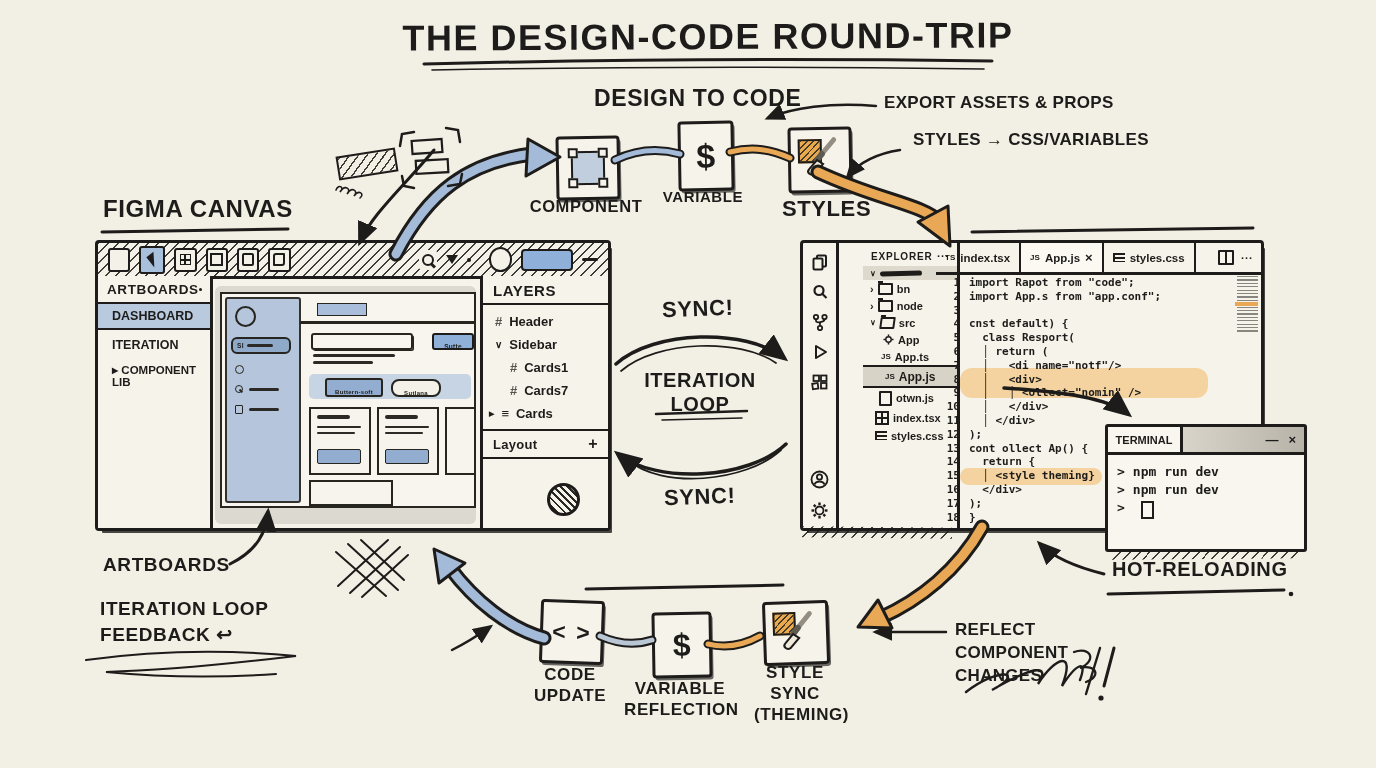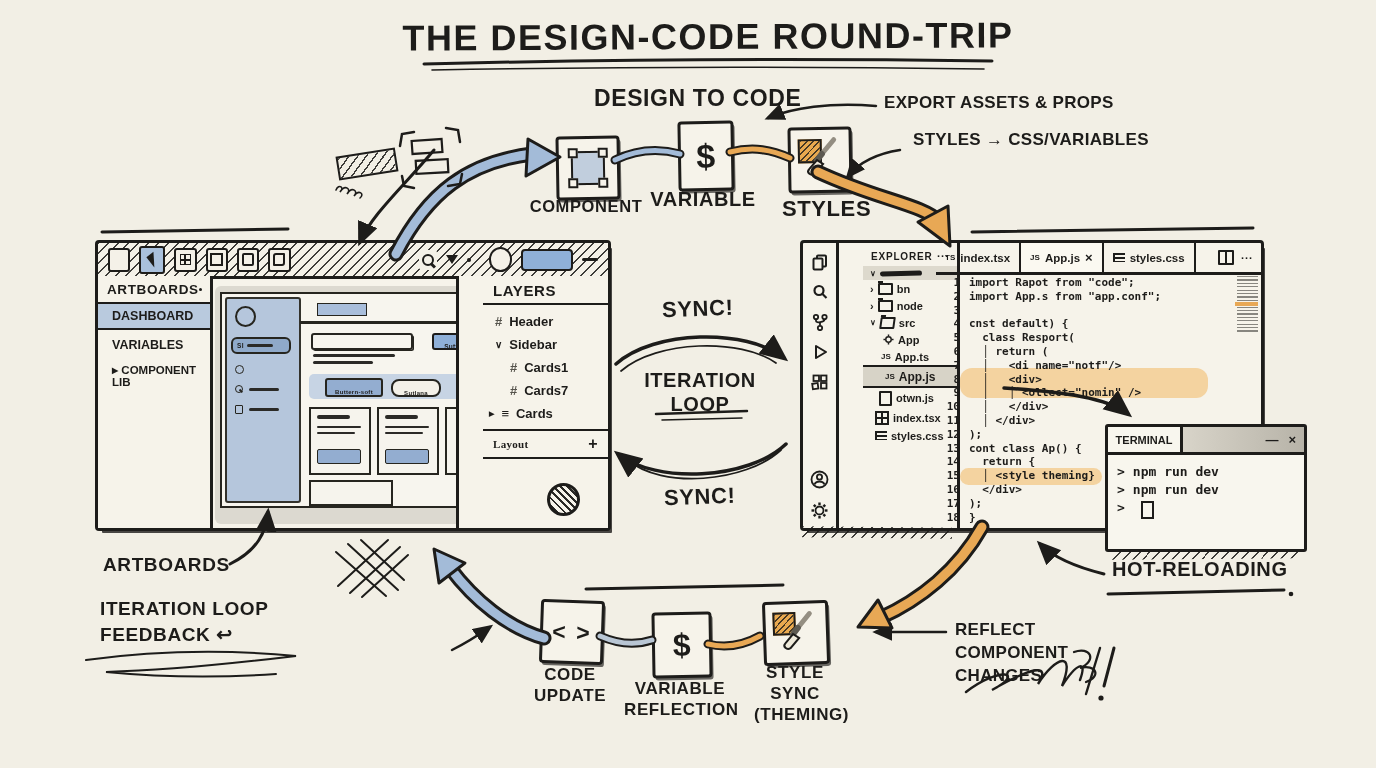--- a/index.html
+++ b/index.html
@@ -19,21 +19,21 @@
   .bluebtn{background:#8fb0d8;border:2px solid #1d1c1a;border-radius:3px;}
   svg.overlay{position:absolute;left:0;top:0;z-index:30;pointer-events:none;}
 
   
   .fig-toolbar{position:absolute;left:0;top:0;right:0;height:33px;border-bottom:3px solid #1d1c1a;background-color:#f4f1e8;
                display:flex;align-items:center;gap:9px;padding:0 10px;}
   .tool-chip{background:#f4f1e8;border:2px solid #1d1c1a;border-radius:3px;width:20px;height:20px;display:flex;align-items:center;justify-content:center;}
   .fig-side{position:absolute;left:0;top:33px;bottom:0;width:112px;border-right:3px solid #1d1c1a;background:#f6f3ea;}
   .fig-nav-item{font-weight:700;font-size:12.5px;padding:5px 4px 5px 14px;}
   .fig-canvas{position:absolute;left:115px;top:33px;right:128px;bottom:0;}
-  .fig-layers{position:absolute;right:0;top:33px;bottom:0;width:125px;border-left:3px solid #1d1c1a;background:#f6f3ea;padding-left:24px;}
+  .fig-layers{position:absolute;right:0;top:33px;bottom:0;width:125px;border-left:3px solid #1d1c1a;background:#f6f3ea;}
   .layer-row{display:flex;align-items:center;gap:7px;font-weight:700;font-size:13px;padding:4px 0 4px 12px;}
   .backdrop{position:absolute;left:2px;top:10px;right:4px;bottom:4px;background:#dcd9d0;border-radius:6px;}
   .artboard{position:absolute;left:7px;top:16px;width:252px;height:212px;background:#f7f5ee;border:2.5px solid #26251f;overflow:hidden;}
   .mockline{position:absolute;height:2.5px;background:#2b2a27;border-radius:2px;}
   .card{position:absolute;width:58px;height:64px;border:2px solid #26251f;background:#f6f4ed;}
 
   
   .act-bar{position:absolute;left:0;top:0;bottom:0;width:33px;border-right:3px solid #1d1c1a;display:flex;flex-direction:column;align-items:center;gap:12px;padding-top:10px;}
   .act-bar svg{display:block}
   .explorer{position:absolute;left:36px;top:0;bottom:0;width:94px;border-right:3px solid #1d1c1a;padding-left:24px;}
@@ -83,35 +83,36 @@
       <div style="position:absolute;right:-5px;top:-5px;width:6px;height:6px;border:2px solid #1d1c1a;background:#f6f3ea;"></div>
       <div style="position:absolute;left:-5px;bottom:-5px;width:6px;height:6px;border:2px solid #1d1c1a;background:#f6f3ea;"></div>
       <div style="position:absolute;right:-5px;bottom:-5px;width:6px;height:6px;border:2px solid #1d1c1a;background:#f6f3ea;"></div>
     </div>
   </div>
   <div class="abs hand ctr" style="left:516px;top:197px;width:140px;font-size:16.5px;">COMPONENT</div>
 
   <div class="abs ibox" style="left:678px;top:121px;width:50px;height:64px;">
     <span class="hand" style="font-size:34px;">$</span>
   </div>
-  <div class="abs hand ctr" style="left:648px;top:188px;width:110px;font-size:20px;">VARIABLE</div>
+  <div class="abs hand ctr" style="left:648px;top:188px;width:110px;font-size:15px;">VARIABLE</div>
 
   <div class="abs ibox" style="left:788px;top:127px;width:58px;height:60px;">
     <div class="swatch" style="position:absolute;left:7px;top:9px;width:20px;height:20px;"></div>
     <svg width="44" height="44" viewBox="0 0 44 44" style="position:absolute;left:5px;top:5px;">
       <line x1="38" y1="5" x2="25" y2="20" stroke="#948e82" stroke-width="5" stroke-linecap="round"></line>
       <line x1="26" y1="19" x2="21" y2="25" stroke="#5d5a52" stroke-width="6" stroke-linecap="round"></line>
       <path d="M21,25 l-8,9 c-3,3 1,7 5,5 l9,-10 z" fill="#eee9da" stroke="#1d1c1a" stroke-width="2"></path>
     </svg>
   </div>
   <div class="abs hand ctr" style="left:782px;top:196px;width:70px;font-size:22px;">STYLES</div>
 
   <div class="abs lbl" style="left:884px;top:93px;font-size:17px;font-weight:800;">EXPORT ASSETS &amp; PROPS</div>
   <div class="abs lbl" style="left:913px;top:130px;font-size:17px;font-weight:800;">STYLES → CSS/VARIABLES</div>
 
+  <div class="abs hand" style="left:103px;top:195px;font-size:24px;">FIGMA CANVAS</div>
 
   <div class="abs win" style="left:95px;top:240px;width:510px;height:285px;">
     <div class="fig-toolbar hatch">
       <div class="tool-chip hatch-dense" style="border-width:2.5px;"></div>
       <div class="tool-chip" style="background:#a9c0dc;width:24px;height:24px;border-width:2.5px;">
         <div style="width:0;height:0;border-top:13px solid #1d1c1a;border-right:9px solid transparent;transform:rotate(-38deg) translate(1px,1px);"></div>
       </div>
       <div class="tool-chip">
           <div class="gridico" style="width:9px;height:9px;border-width:1.5px;"></div>
         </div>
@@ -140,21 +141,21 @@
 
     <div class="fig-side">
       <div style="display:flex;align-items:center;border-bottom:2.5px solid #1d1c1a;padding:6px 8px 5px 9px;">
         <span class="hand" style="font-size:13.5px;">ARTBOARDS</span>
         <span style="margin-left:auto;width:3px;height:3px;border-radius:50%;background:#1d1c1a;"></span>
       </div>
       <div class="fig-nav-item" style="background:#b9cade;border-bottom:2.5px solid #1d1c1a;">
         <span>DASHBOARD</span>
       </div>
       <div class="fig-nav-item" style="padding-top:8px;">
-        <span>VARIABLES</span>
+        <span>ITERATION</span>
       </div>
       <div class="fig-nav-item" style="padding-left:6px;padding-top:7px;font-size:11.5px;margin-left:8px;">
         <span style="font-size:8px;vertical-align:1px;">▶</span>
         <span>COMPONENT LIB</span>
       </div>
     </div>
 
     <div class="fig-canvas">
       <div class="backdrop"></div>
       <div class="artboard">
@@ -229,21 +230,21 @@
           <span style="color:#55534c;">#</span>
           <span>Cards7</span>
         </div>
         <div class="layer-row" style="padding-left:6px;">
           <span style="font-size:7px;">▶</span>
           <span>≡</span>
           <span>Cards</span>
         </div>
       </div>
       <div style="border-top:2.5px solid #1d1c1a;border-bottom:2.5px solid #1d1c1a;margin-top:4px;display:flex;align-items:center;padding:4px 10px;">
-        <span class="lbl" style="font-size:11px;font-family:Liberation Serif, serif;">Layout</span>
+        <span class="lbl" style="font-size:13px;">Layout</span>
         <span class="lbl" style="margin-left:auto;font-size:16px;">+</span>
       </div>
     </div>
     <div class="hatch-dense" style="position:absolute;right:28px;bottom:12px;width:27px;height:27px;border-radius:50%;border:3px solid #1d1c1a;"></div>
   </div>
 
   <div class="abs hand" style="left:662px;top:296px;font-size:22px;transform:rotate(-2deg);">SYNC!</div>
   <div class="abs hand ctr" style="left:640px;top:368px;width:120px;font-size:20px;line-height:24px;">ITERATION LOOP</div>
   <div class="abs hand" style="left:664px;top:484px;font-size:22px;transform:rotate(-2deg);">SYNC!</div>
 
@@ -380,21 +381,21 @@
       <div class="codeline"><span class="num">3</span><span></span></div>
       <div class="codeline"><span class="num">4</span><span>cnst default) {</span></div>
       <div class="codeline"><span class="num">5</span><span>  class Resport(</span></div>
       <div class="codeline"><span class="num">6</span><span>  │ return (</span></div>
       <div class="codeline"><span class="num">7</span><span>  │   &lt;di name="notf"/&gt;</span></div>
       <div class="codeline"><span class="num">8</span><span>  │   &lt;div&gt;</span></div>
       <div class="codeline"><span class="num">9</span><span>  │   │ &lt;ollect="nomin" /&gt;</span></div>
       <div class="codeline"><span class="num">10</span><span>  │   &lt;/div&gt;</span></div>
       <div class="codeline"><span class="num">11</span><span>  │ &lt;/div&gt;</span></div>
       <div class="codeline"><span class="num">12</span><span>);</span></div>
-      <div class="codeline"><span class="num">13</span><span>cont class Ap() {</span></div>
+      <div class="codeline"><span class="num">13</span><span>cont ollect Ap() {</span></div>
       <div class="codeline"><span class="num">14</span><span>  return {</span></div>
       <div class="codeline"><span class="num">15</span><span>  │ &lt;style theming}</span></div>
       <div class="codeline"><span class="num">16</span><span>  &lt;/div&gt;</span></div>
       <div class="codeline"><span class="num">17</span><span>);</span></div>
       <div class="codeline"><span class="num">18</span><span>}</span></div>
       <div class="minimap">
           <div class="mm-orange"></div>
         </div>
     </div>
   </div>

